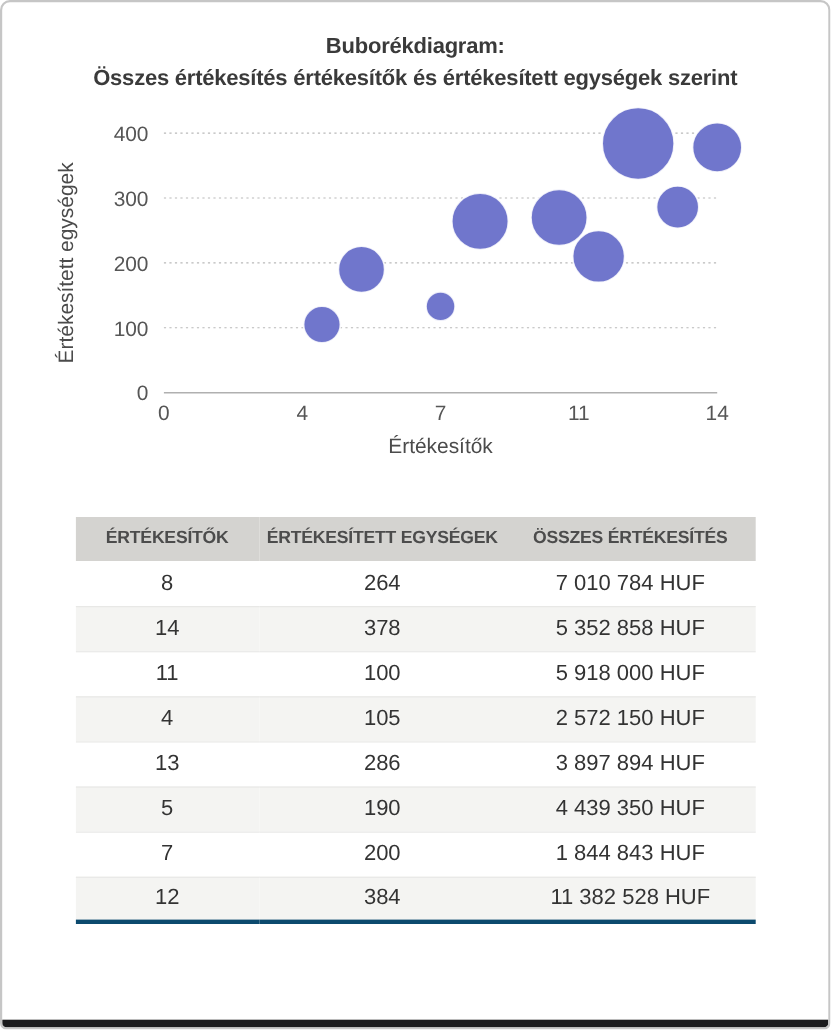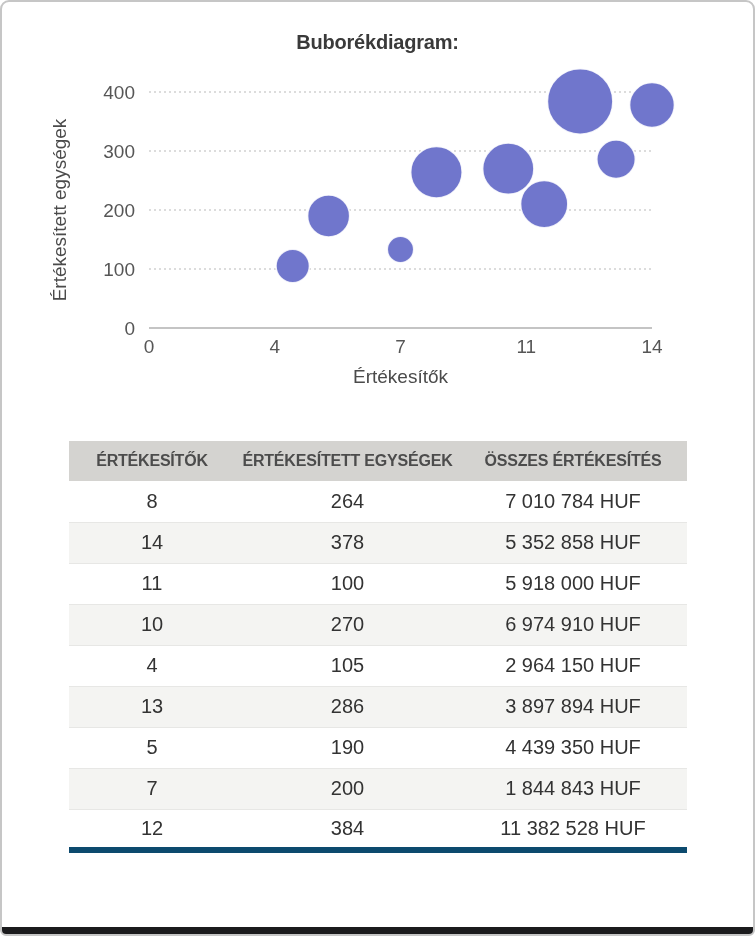--- a/index.html
+++ b/index.html
@@ -49,36 +49,37 @@
   table.data-table tbody td {
     height: 41px;
     text-align: center;
     vertical-align: middle;
     font-size: 20px;
     color: #333333;
     border-top: 1px solid #e7e7e5;
   }
   table.data-table tbody tr:first-child td { border-top: none; }
   table.data-table tbody tr:nth-child(even) { background: #f4f4f2; }
-  table.data-table tbody tr:last-child td { border-bottom: 6px solid #0c4a6e; }
+  table.data-table tbody tr:last-child td { border-bottom: 4px solid #0c4a6e; }
 
   .bottom-bar {
     margin-top: auto;
     height: 7px;
     background: #1b1b1d;
     width: 100%;
   }
 </style>
 </head>
 <body>
 
 <div class="card">
 
   <div class="titles">
     <div>Buborékdiagram:</div>
+    <div>Összes értékesítés értékesítők és értékesített egységek szerint</div>
   </div>
 
   <svg class="chart" viewBox="0 0 755 354" xmlns="http://www.w3.org/2000/svg">
       <line x1="147" x2="650" y1="212" y2="212" stroke="#b9b9b9" stroke-width="1" stroke-dasharray="2 3"></line>
       <line x1="147" x2="650" y1="153" y2="153" stroke="#b9b9b9" stroke-width="1" stroke-dasharray="2 3"></line>
       <line x1="147" x2="650" y1="94" y2="94" stroke="#b9b9b9" stroke-width="1" stroke-dasharray="2 3"></line>
       <line x1="147" x2="650" y1="35" y2="35" stroke="#b9b9b9" stroke-width="1" stroke-dasharray="2 3"></line>
       <line x1="147" x2="650" y1="271" y2="271" stroke="#b0b0b0" stroke-width="1.5"></line>
       <text x="133" y="278" text-anchor="end" font-size="19" fill="#565656">0</text>
       <text x="133" y="219" text-anchor="end" font-size="19" fill="#565656">100</text>
@@ -126,28 +127,23 @@
           <td>14</td>
           <td>378</td>
           <td>5 352 858 HUF</td>
         </tr>
         <tr>
           <td>11</td>
           <td>100</td>
           <td>5 918 000 HUF</td>
         </tr>
         <tr>
-          <td>10</td>
-          <td>270</td>
-          <td>6 974 910 HUF</td>
-        </tr>
-        <tr>
           <td>4</td>
           <td>105</td>
-          <td>2 964 150 HUF</td>
+          <td>2 572 150 HUF</td>
         </tr>
         <tr>
           <td>13</td>
           <td>286</td>
           <td>3 897 894 HUF</td>
         </tr>
         <tr>
           <td>5</td>
           <td>190</td>
           <td>4 439 350 HUF</td>

